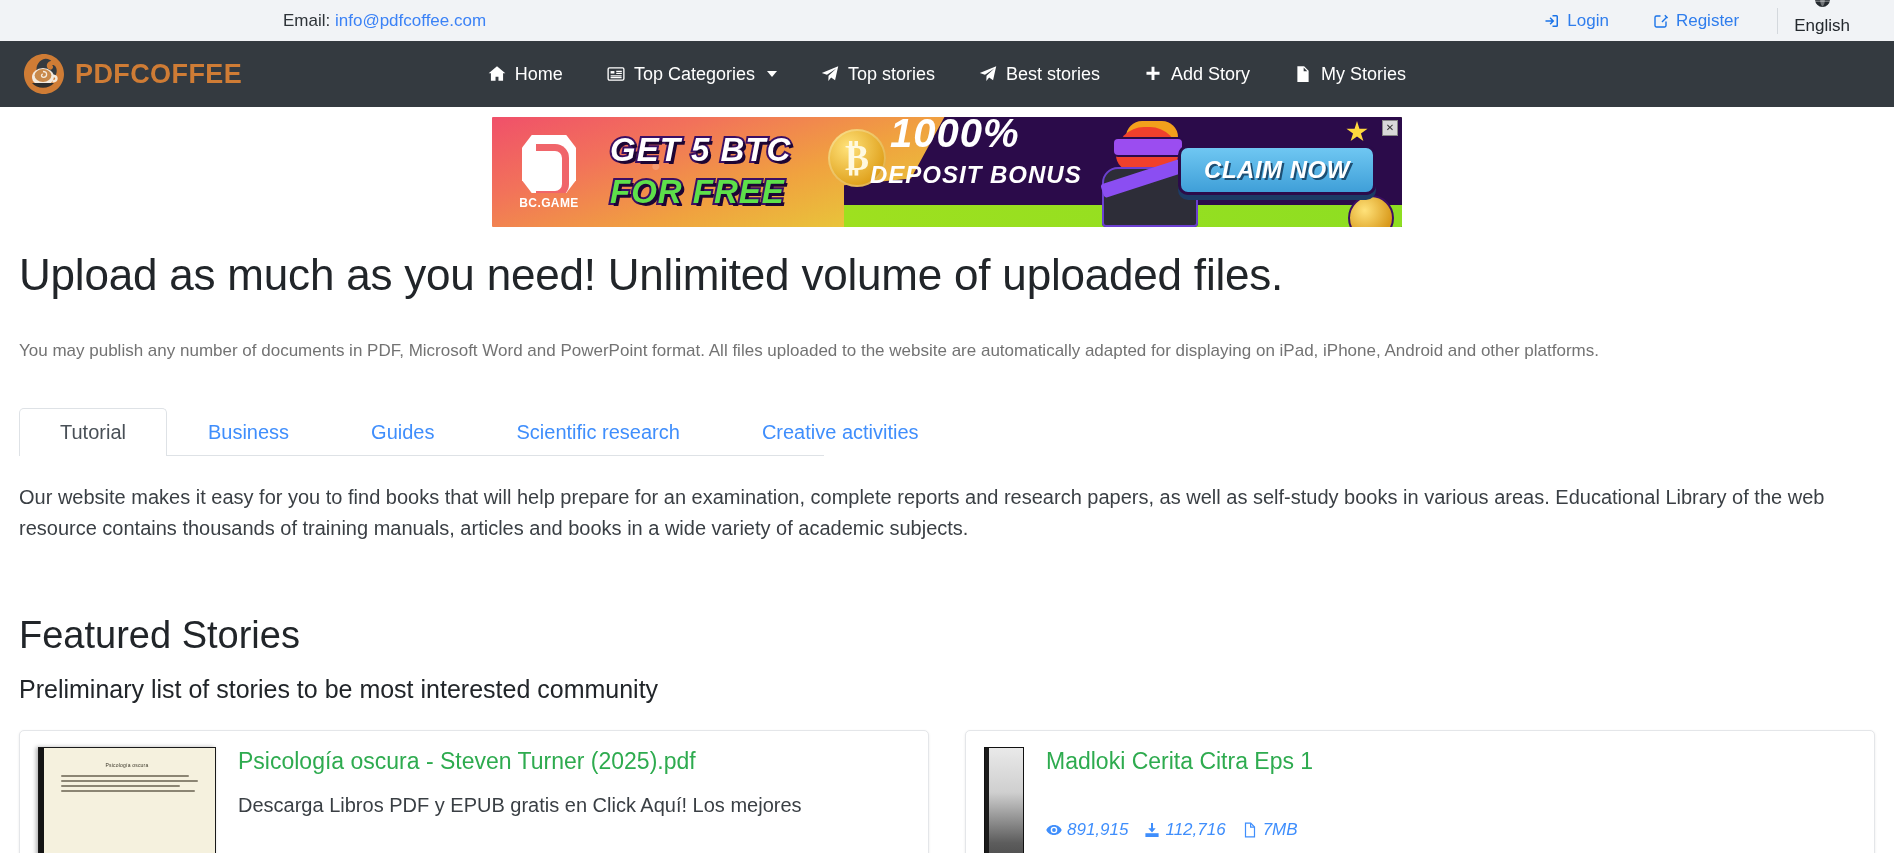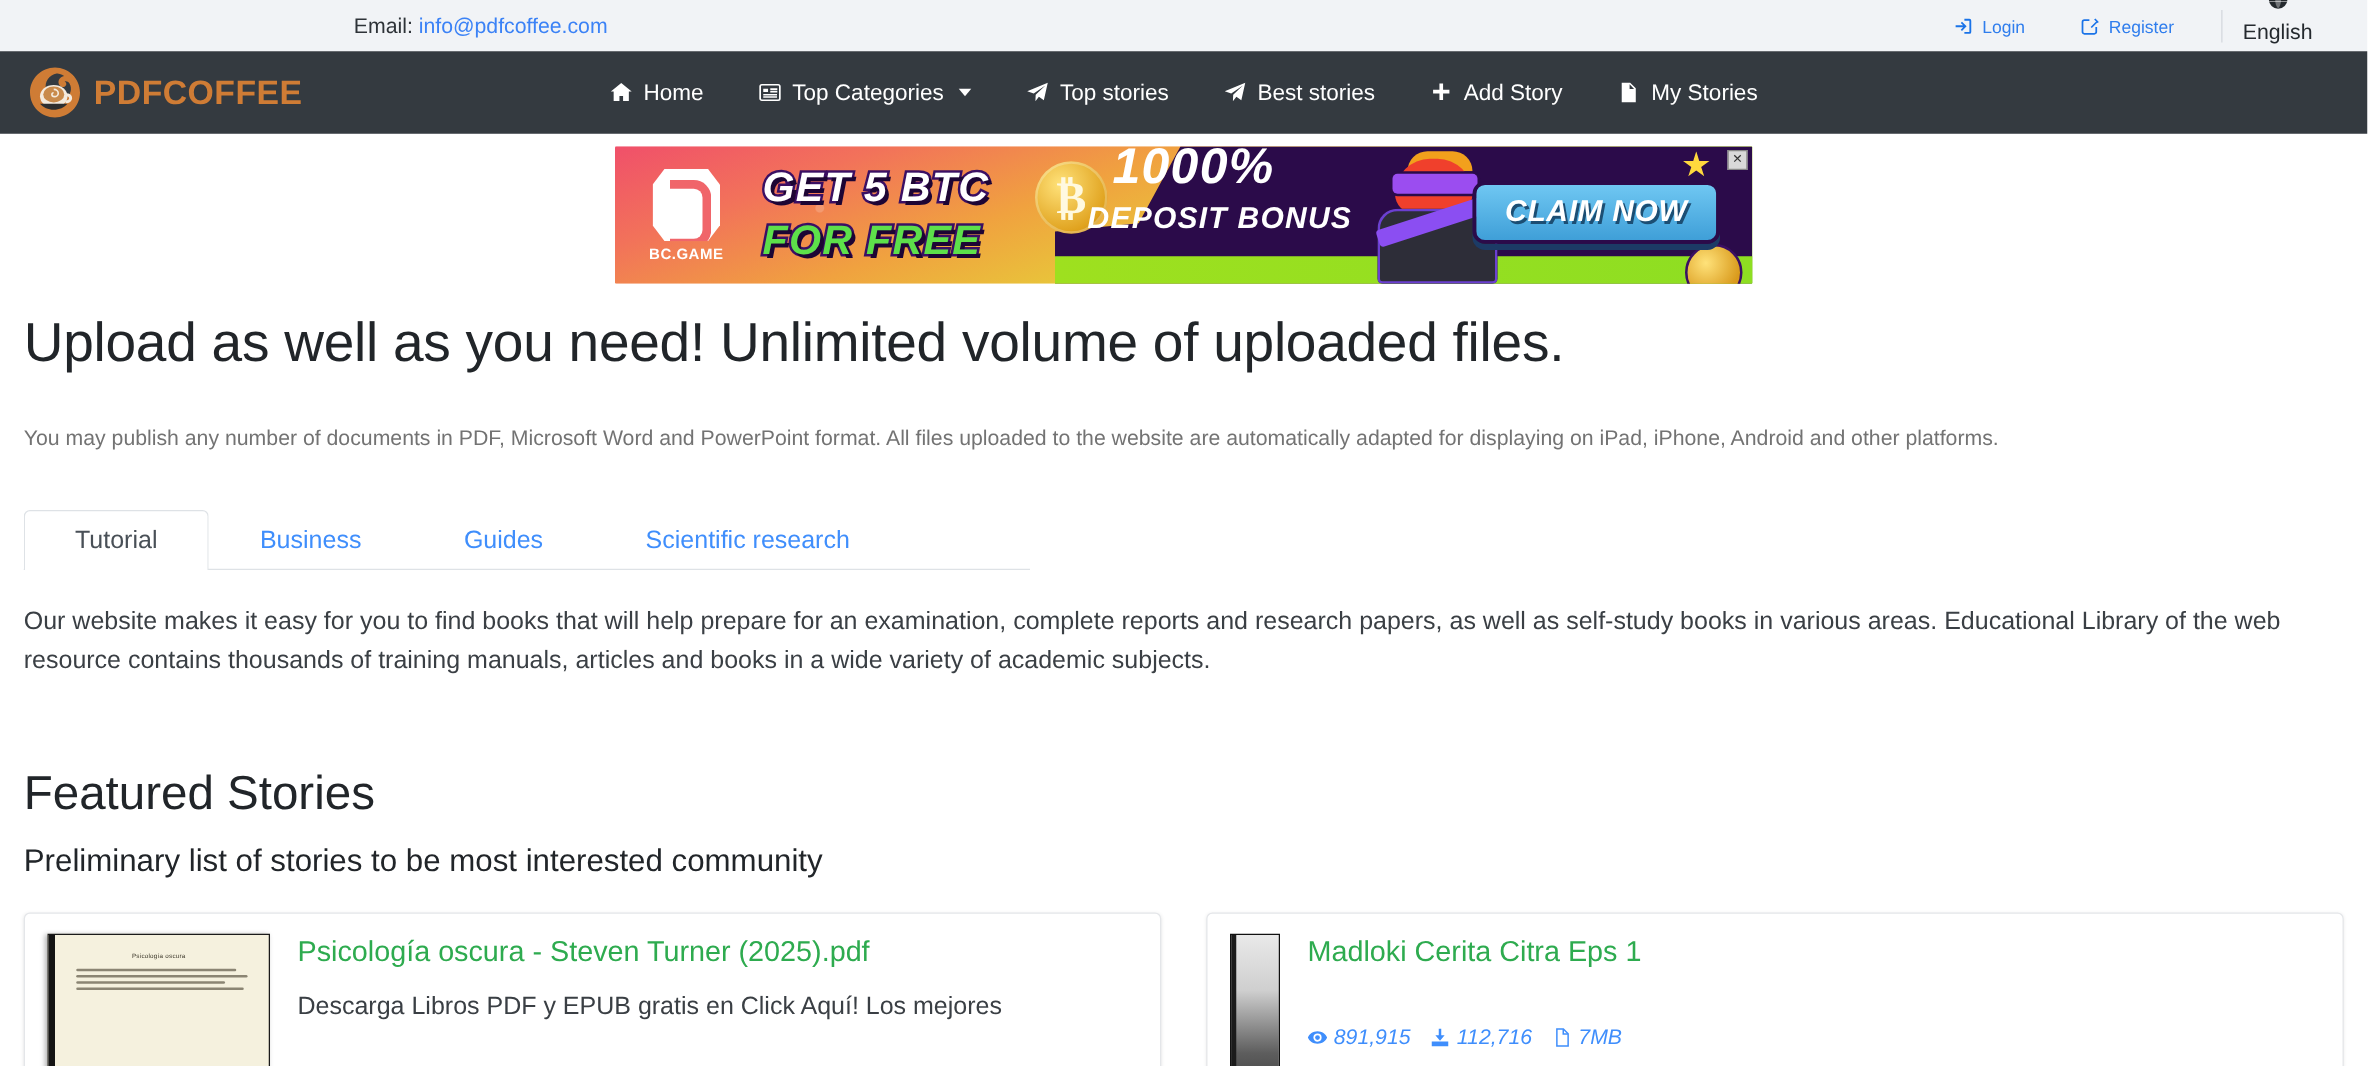--- a/index.html
+++ b/index.html
@@ -39,21 +39,21 @@
     gap: 0px;
     white-space: nowrap;
   }
   .topbar-link {
     color: #2f7ded;
     text-decoration: none;
     display: inline-flex;
     align-items: center;
     gap: 7px;
     padding: 0 22px;
-    font-size: 14px;
+    font-size: 17px;
   }
   .topbar-sep {
     width: 1px;
     height: 26px;
     background: #d4d8dd;
     margin: 0 16px;
   }
   .lang {
     display: inline-flex;
     align-items: center;
@@ -566,28 +566,29 @@
     </div>
 
     <div class="ad-star"></div>
     <div class="ad-close">✕</div>
     <div class="ad-coin2"></div>
     <div class="ad-claim">CLAIM NOW</div>
   </div>
 </div>
 
 <div class="container">
-  <h1 class="hero">Upload as well as you need! Unlimited volume of uploaded files.</h1>
+  <h1 class="hero">Upload as much as you need! Unlimited volume of uploaded files.</h1>
   <p class="lead">You may publish any number of documents in PDF, Microsoft Word and PowerPoint format. All files uploaded to the website are automatically adapted for displaying on iPad, iPhone, Android and other platforms.</p>
 
   <div class="tabs">
     <div class="tab active">Tutorial</div>
     <div class="tab">Business</div>
     <div class="tab">Guides</div>
     <div class="tab">Scientific research</div>
+    <div class="tab">Creative activities</div>
   </div>
 
   <p class="tabtext">Our website makes it easy for you to find books that will help prepare for an examination, complete reports and research papers, as well as self-study books in various areas. Educational Library of the web resource contains thousands of training manuals, articles and books in a wide variety of academic subjects.</p>
 
   <h2 class="featured">Featured Stories</h2>
   <h3 class="featured-sub">Preliminary list of stories to be most interested community</h3>
 
   <div class="stories">
 
     <div class="story-card">

